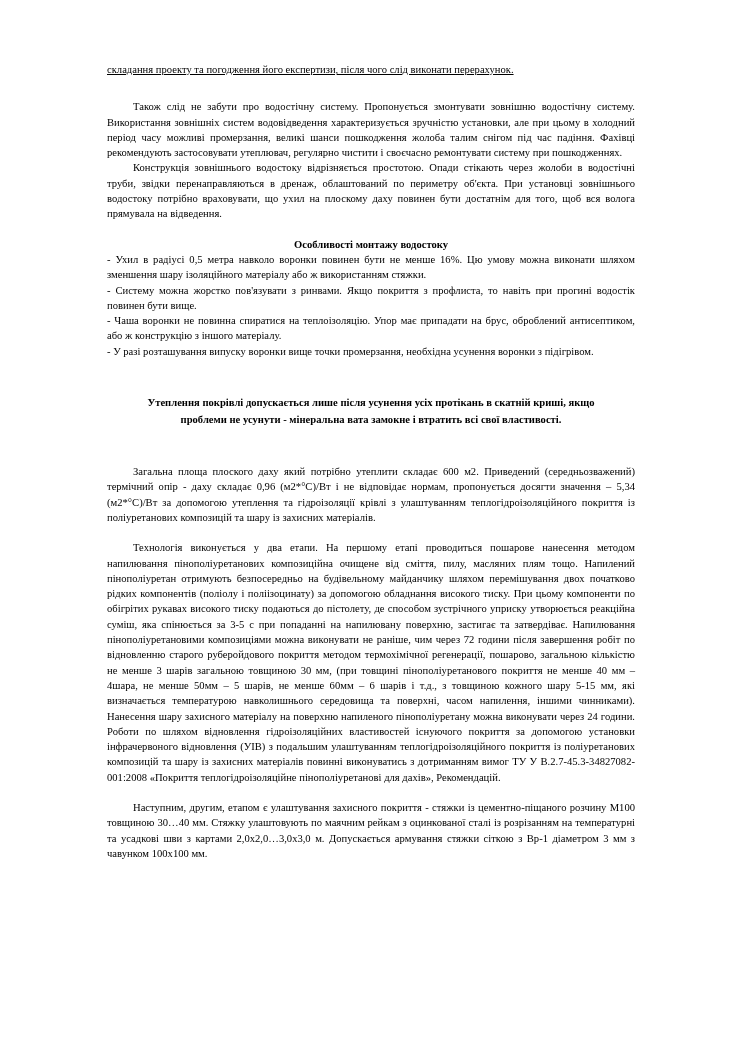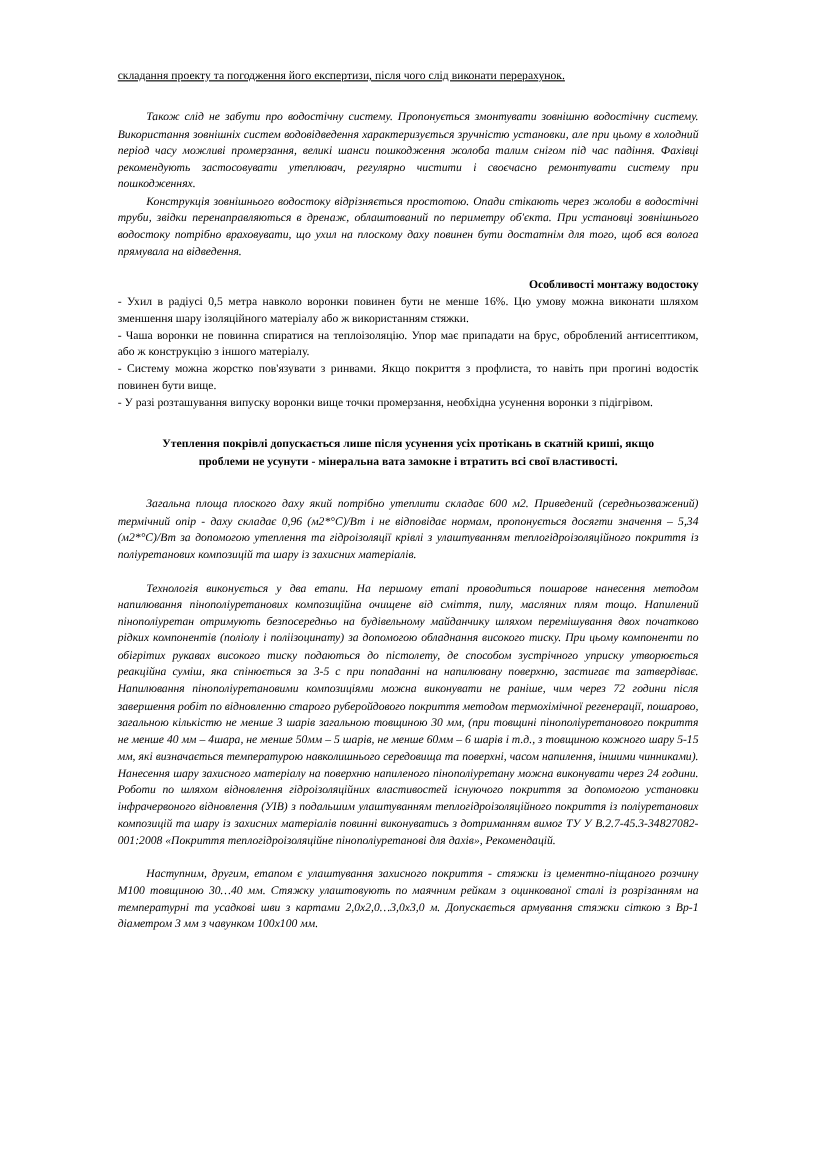--- a/index.html
+++ b/index.html
@@ -33,39 +33,38 @@
   p {
     margin: 0;
     font-size: 10.6px;
     line-height: 15.3px;
     text-align: justify;
     text-justify: inter-word;
     hyphens: none;
   }
   .indent {
     text-indent: 26px;
-    font-style: italic;
   }
   .noindent {
     text-indent: 0;
     text-decoration: underline;
   }
   .gap-lg { height: 22px; }
   .gap-md { height: 15px; }
   .heading {
     margin: 0;
     font-size: 10.6px;
     line-height: 15.3px;
     font-weight: bold;
-    text-align: right;
+    text-align: center;
     text-indent: 0;
     font-family: Liberation Serif, serif;
   }
   .emphasis-block {
-    margin: 0 auto;
+    margin: 14px auto;
     width: 470px;
     font-size: 10.6px;
     line-height: 16.5px;
     font-weight: bold;
     text-align: center;
     text-indent: 0;
   }
   .bullet {
     text-indent: 0;
   }
@@ -83,22 +82,22 @@
     <p class="indent">Також слід не забути про водостічну систему. Пропонується змонтувати зовнішню водостічну систему. Використання зовнішніх систем водовідведення характеризується зручністю установки, але при цьому в холодний період часу можливі промерзання, великі шанси пошкодження жолоба талим снігом під час падіння. Фахівці рекомендують застосовувати утеплювач, регулярно чистити і своєчасно ремонтувати систему при пошкодженнях.</p>
 
     <p class="indent">Конструкція зовнішнього водостоку відрізняється простотою. Опади стікають через жолоби в водостічні труби, звідки перенаправляються в дренаж, облаштований по периметру об'єкта. При установці зовнішнього водостоку потрібно враховувати, що ухил на плоскому даху повинен бути достатнім для того, щоб вся волога прямувала на відведення.</p>
 
     <div class="gap-md"></div>
 
     <p class="heading">Особливості монтажу водостоку</p>
 
 
     <p class="bullet">- Ухил в радіусі 0,5 метра навколо воронки повинен бути не менше 16%. Цю умову можна виконати шляхом зменшення шару ізоляційного матеріалу або ж використанням стяжки.</p>
+    <p class="bullet">- Систему можна жорстко пов'язувати з ринвами. Якщо покриття з профлиста, то навіть при прогині водостік повинен бути вище.</p>
     <p class="bullet">- Чаша воронки не повинна спиратися на теплоізоляцію. Упор має припадати на брус, оброблений антисептиком, або ж конструкцію з іншого матеріалу.</p>
-    <p class="bullet">- Систему можна жорстко пов'язувати з ринвами. Якщо покриття з профлиста, то навіть при прогині водостік повинен бути вище.</p>
     <p class="bullet">- У разі розташування випуску воронки вище точки промерзання, необхідна усунення воронки з підігрівом.</p>
 
     <div class="gap-lg"></div>
 
     <p class="emphasis-block">Утеплення покрівлі допускається лише після усунення усіх протікань в скатній криші, якщо проблеми не усунути - мінеральна вата замокне і втратить всі свої властивості.</p>
 
     <div class="gap-lg"></div>
 
     <p class="indent">Загальна площа плоского даху який потрібно утеплити складає 600 м2. Приведений (середньозважений) термічний опір - даху складає 0,96 (м2*°С)/Вт і не відповідає нормам, пропонується досягти значення – 5,34 (м2*°С)/Вт за допомогою утеплення та гідроізоляції крівлі з улаштуванням теплогідроізоляційного покриття із поліуретанових композицій та шару із захисних матеріалів.</p>
 

